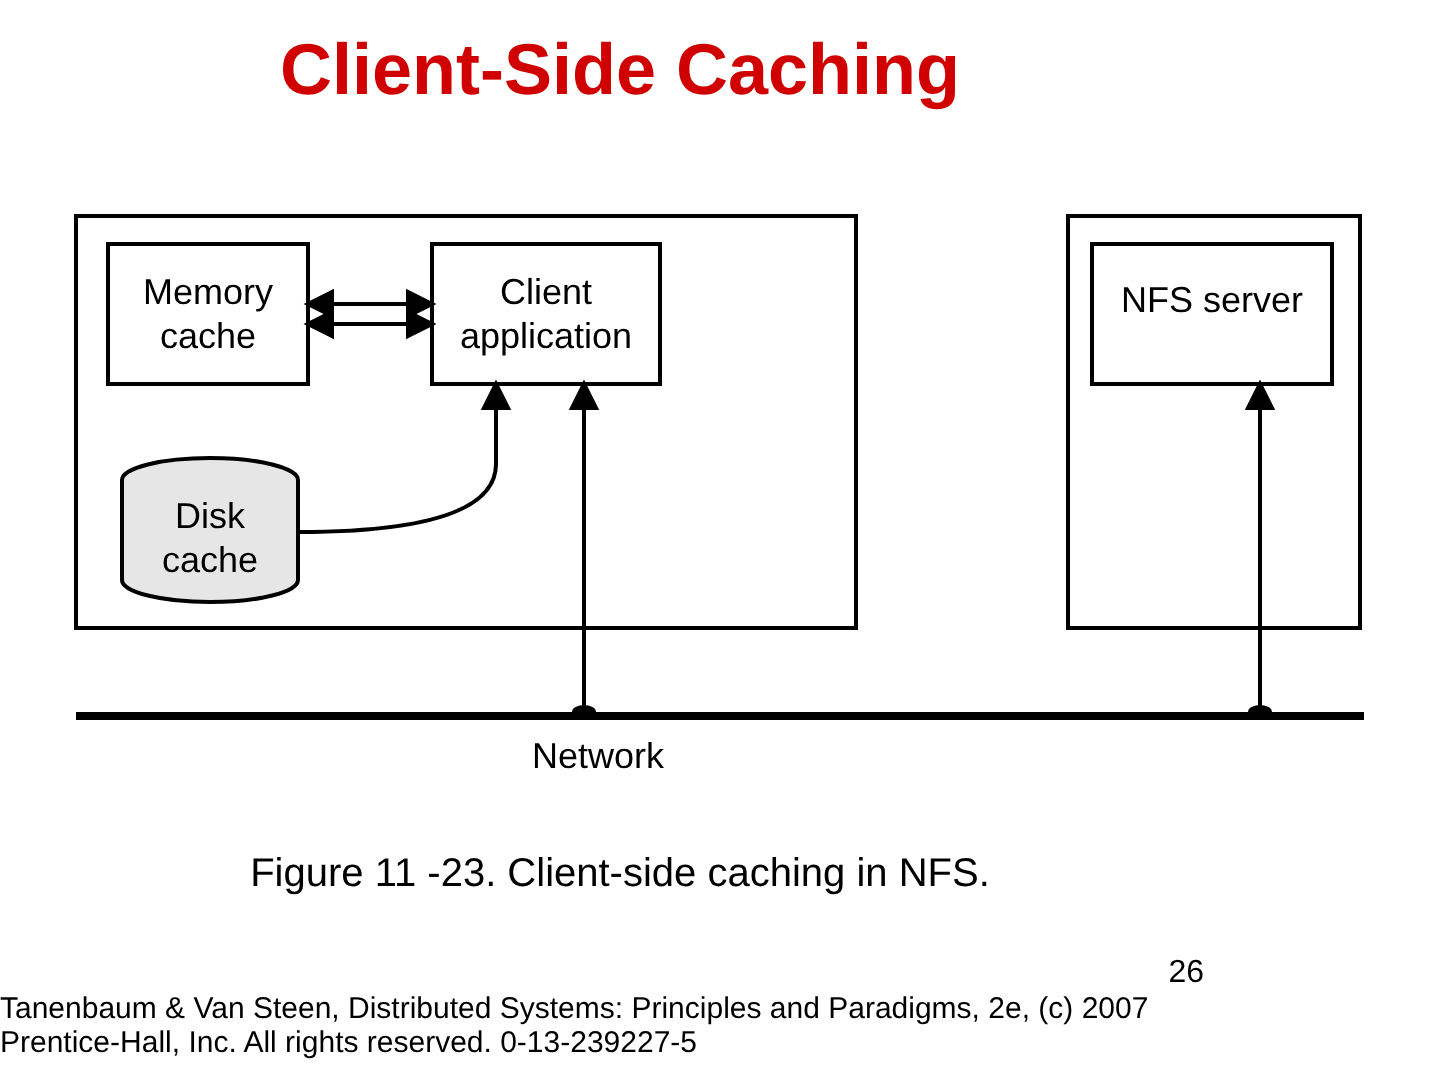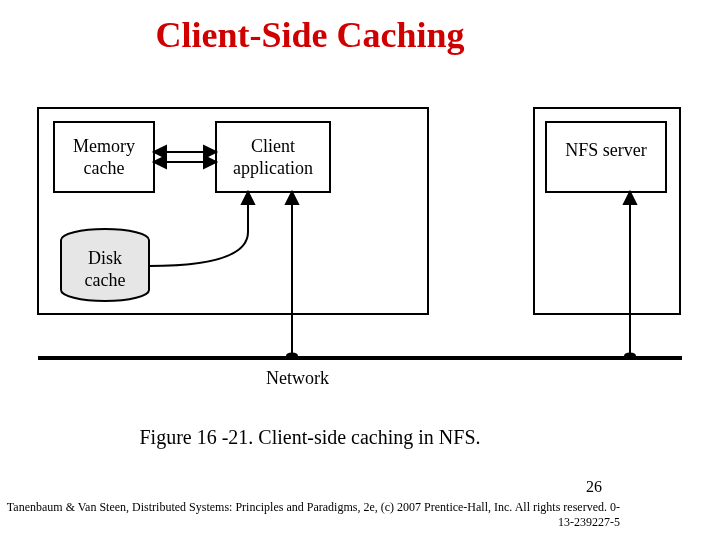--- a/index.html
+++ b/index.html
@@ -9,21 +9,20 @@
     height: 540px;
     background: #fff;
     font-family: Arial, Helvetica, sans-serif;
     color: #000;
     overflow: hidden;
   }
   .slide {
     position: relative;
     width: 620px;
     height: 540px;
-    font-family: Liberation Serif, serif;
   }
   .title {
     position: absolute;
     top: 14px;
     left: 0;
     width: 100%;
     text-align: center;
     font-size: 36px;
     font-weight: bold;
     color: #d00000;
@@ -48,22 +47,22 @@
     position: absolute;
     right: 18px;
     top: 478px;
     font-size: 16px;
   }
   .footer {
     position: absolute;
     left: 0;
     width: 100%;
     bottom: 10px;
-    text-align: right;
-    font-size: 12px;
+    text-align: left;
+    font-size: 15px;
   }
 </style>
 </head>
 <body>
 
 <div class="slide">
 
   <div class="title">Client-Side Caching</div>
 
   <div class="diagram">
@@ -128,19 +127,19 @@
 
       <g stroke="#000" stroke-width="2" fill="#000">
         <line x1="596" y1="250" x2="596" y2="98"></line>
         <polygon points="596,88 590,100 602,100"></polygon>
         <ellipse cx="596" cy="252" rx="5" ry="2.5" fill="#000"></ellipse>
       </g>
 
     </svg>
   </div>
 
-  <div class="caption">Figure 16 -21. Client-side caching in NFS.</div>
+  <div class="caption">Figure 11 -23. Client-side caching in NFS.</div>
 
   <div class="page-num">26</div>
 
   <div class="footer">Tanenbaum &amp; Van Steen, Distributed Systems: Principles and Paradigms, 2e, (c) 2007 Prentice-Hall, Inc. All rights reserved. 0-13-239227-5</div>
 
 </div>
 
 </body></html>

